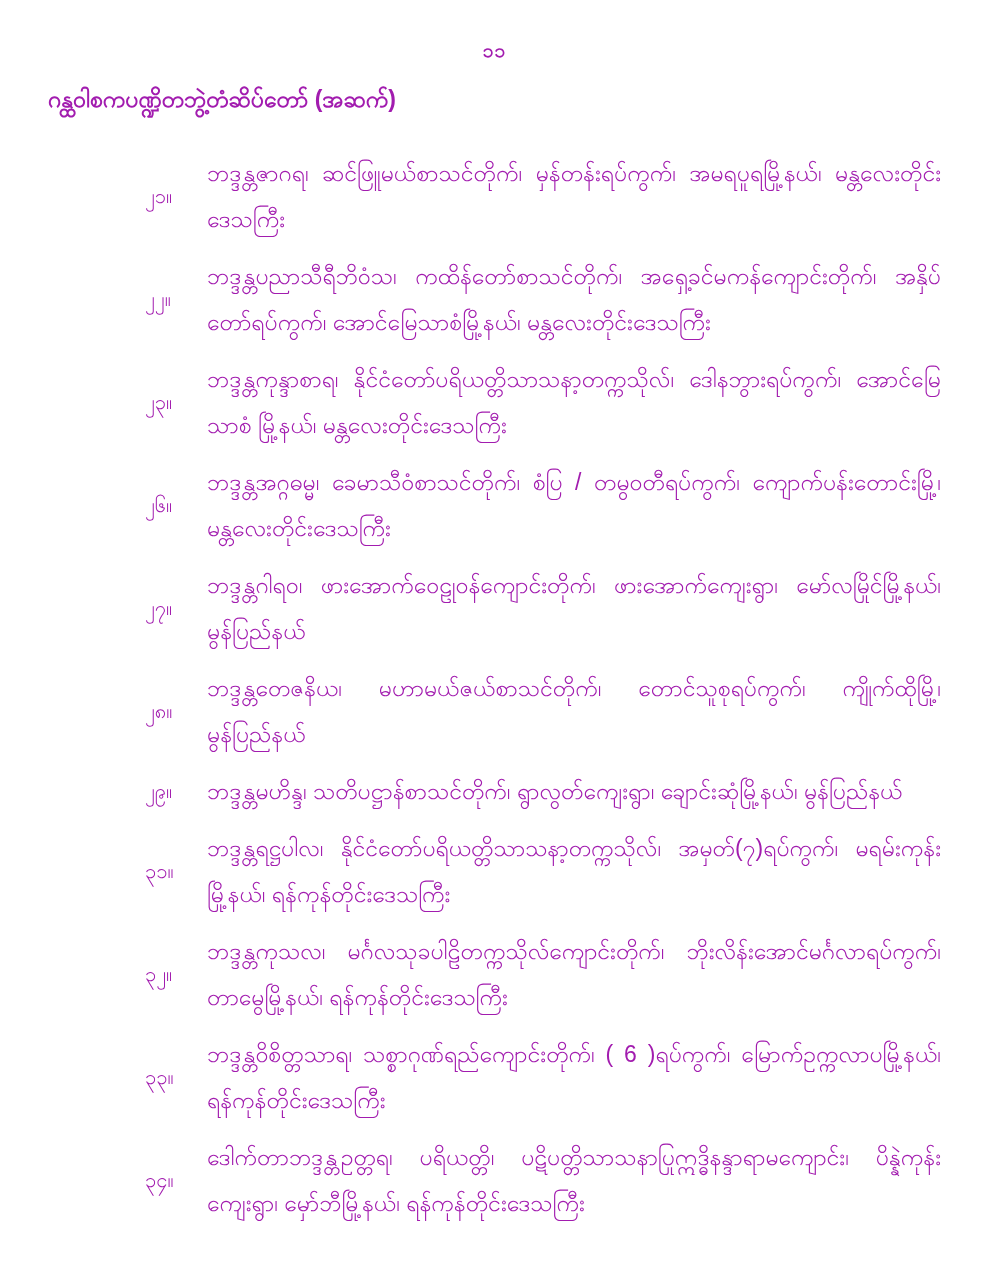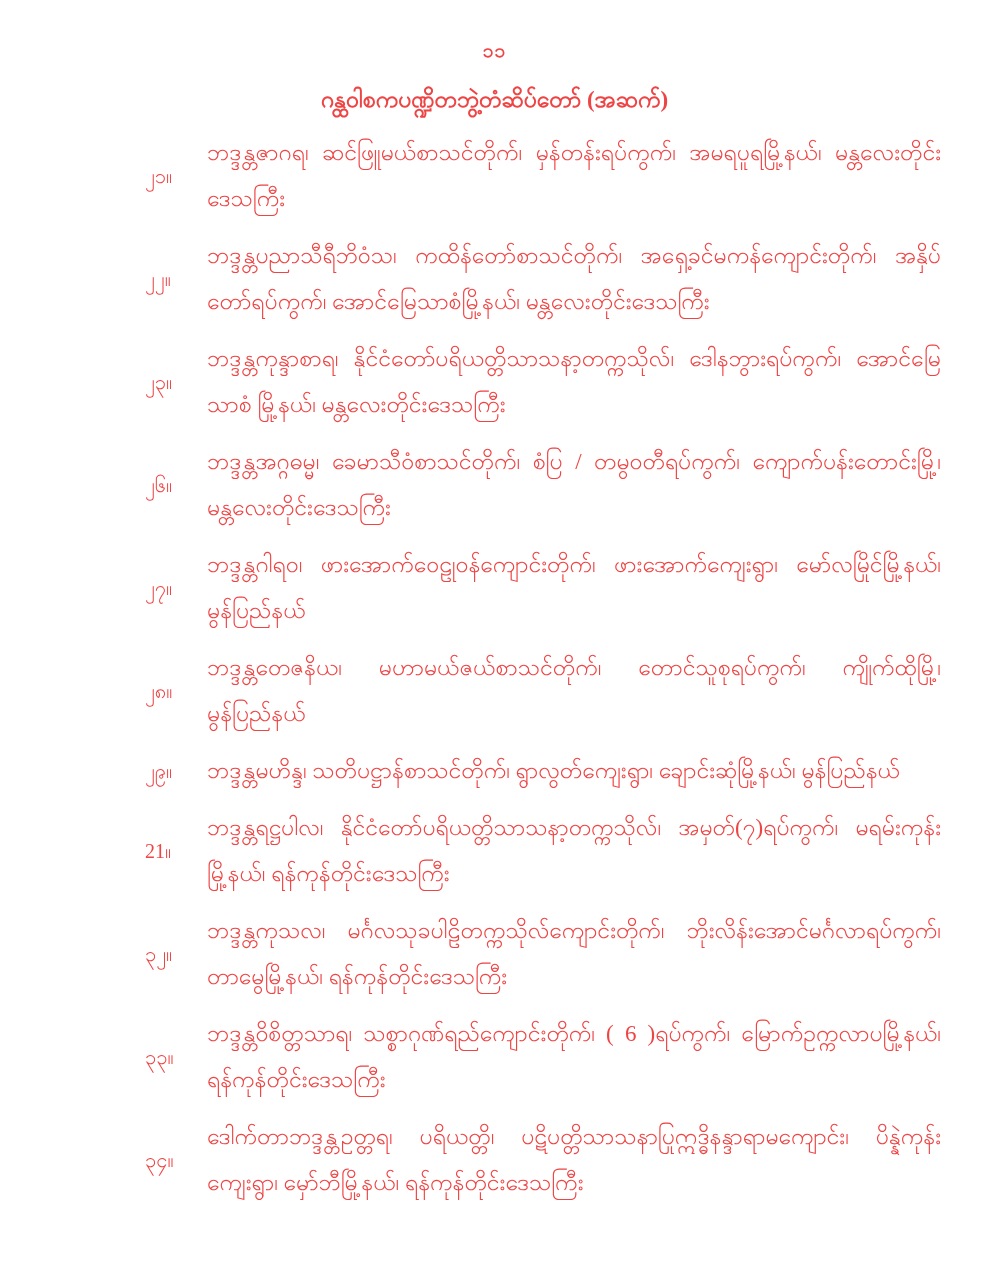--- a/index.html
+++ b/index.html
@@ -5,40 +5,39 @@
   html, body {
     margin: 0;
     padding: 0;
     background: #ffffff;
   }
   .page {
     position: relative;
     width: 989px;
     height: 1280px;
     background: #ffffff;
-    color: #ef4444;
-    font-family: Liberation Serif, serif;
+    color: #a21caf;
+    font-family: Liberation Sans, sans-serif;
     box-sizing: border-box;
     padding: 38px 48px 30px 145px;
     overflow: hidden;
   }
   .page-number {
     text-align: center;
     font-size: 19px;
     font-weight: bold;
     letter-spacing: 1px;
     margin-left: -97px; 
     margin-bottom: 18px;
   }
   .doc-title {
-    text-align: center;
     font-size: 23px;
     font-weight: bold;
     margin-left: -97px; 
-    margin-bottom: 12px;
+    margin-bottom: 32px;
   }
   .item-list {
     display: block;
   }
   .row {
     display: flex;
     align-items: center;
     margin-bottom: 11px;
   }
   .num {
@@ -98,21 +97,21 @@
       <div class="txt">ဘဒ္ဒန္တတေဇနိယ၊ မဟာမယ်ဇယ်စာသင်တိုက်၊ တောင်သူစုရပ်ကွက်၊ ကျိုက်ထိုမြို့၊ မွန်ပြည်နယ်</div>
     </div>
 
     <div class="row">
       <div class="num">၂၉။</div>
       <div class="txt">ဘဒ္ဒန္တမဟိန္ဒ၊ သတိပဋ္ဌာန်စာသင်တိုက်၊ ရွာလွတ်ကျေးရွာ၊ ချောင်းဆုံမြို့နယ်၊ မွန်ပြည်နယ်</div>
     </div>
 
 
     <div class="row">
-      <div class="num">21။</div>
+      <div class="num">၃၁။</div>
       <div class="txt">ဘဒ္ဒန္တရဋ္ဌပါလ၊ နိုင်ငံတော်ပရိယတ္တိသာသနာ့တက္ကသိုလ်၊ အမှတ်(၇)ရပ်ကွက်၊ မရမ်းကုန်းမြို့နယ်၊ ရန်ကုန်တိုင်းဒေသကြီး</div>
     </div>
 
     <div class="row">
       <div class="num">၃၂။</div>
       <div class="txt">ဘဒ္ဒန္တကုသလ၊ မင်္ဂလသုခပါဠိတက္ကသိုလ်ကျောင်းတိုက်၊ ဘိုးလိန်းအောင်မင်္ဂလာရပ်ကွက်၊ တာမွေမြို့နယ်၊ ရန်ကုန်တိုင်းဒေသကြီး</div>
     </div>
 
     <div class="row">
       <div class="num">၃၃။</div>

